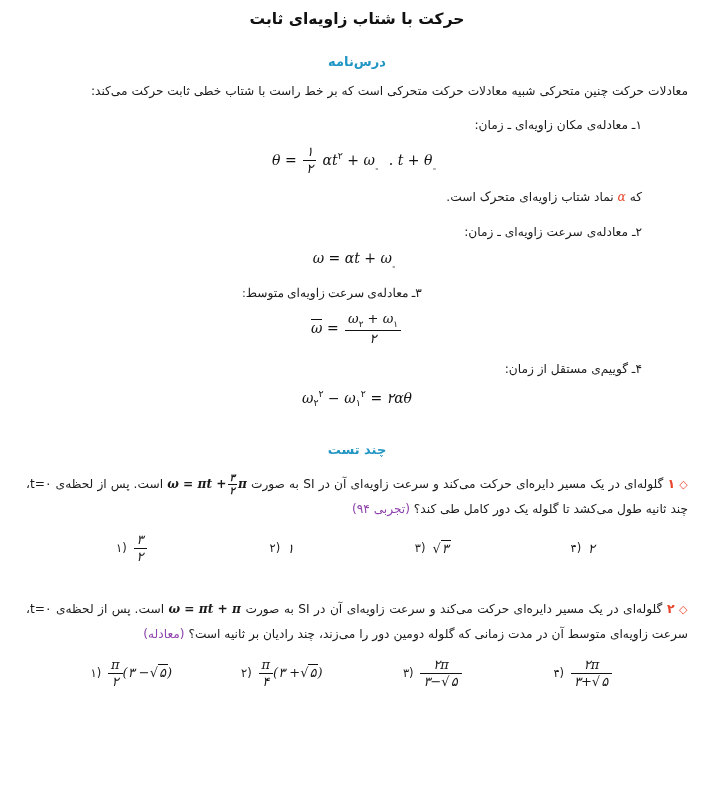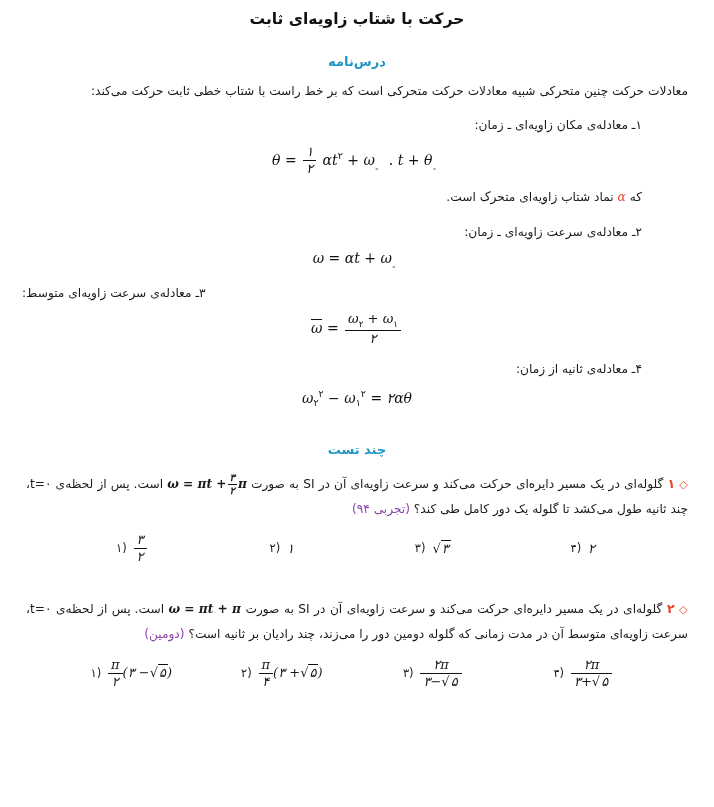--- a/index.html
+++ b/index.html
@@ -225,36 +225,36 @@
   <p class="para" style="text-align:center; padding-right:50px;">
     <span>که </span><span class="note-alpha">α</span><span> نماد شتاب زاویه‌ای متحرک است.</span>
   </p>
 
   <div class="item-line" style="text-align:right; padding-right:50px;">۲ـ معادله‌ی سرعت زاویه‌ای ـ زمان:</div>
 
   <div class="formula">
     <span>ω = αt + ω</span><sub>。</sub>
   </div>
 
-  <div class="item-line" style="text-align:left; padding-right:50px;">۳ـ معادله‌ی سرعت زاویه‌ای متوسط:</div>
+  <div class="item-line" style="text-align:center; padding-right:50px;font-family:Liberation Serif, serif;">۳ـ معادله‌ی سرعت زاویه‌ای متوسط:</div>
 
   <div class="formula">
     <span class="overline-w">ω</span>
     <span>=</span>
     <span class="frac">
       <span class="num">
         <span>ω</span><sub>۲</sub>
         <span>+</span>
         <span>ω</span><sub>۱</sub>
       </span>
       <span class="den">۲</span>
     </span>
   </div>
 
-  <div class="item-line" style="text-align:right; padding-right:50px;">۴ـ معادله‌ی ثانیه از زمان:</div>
+  <div class="item-line" style="text-align:right; padding-right:50px;">۴ـ گوییم‌ی مستقل از زمان:</div>
 
   <div class="formula">
     <span>ω</span><sub>۲</sub><sup>۲</sup>
     <span>−</span>
     <span>ω</span><sub>۱</sub><sup>۲</sup>
     <span>=</span>
     <span>۲</span><span>αθ</span>
   </div>
 
   <div class="section-head" style="margin-top:34px;">چند تست</div>
@@ -302,21 +302,21 @@
     </div>
   </div>
 
   <div class="q-block" style="margin-top:30px;">
     <p class="q-text">
       <span class="q-diamond">◇</span>
       <span class="q-marker">۲</span>
       <span>گلوله‌ای در یک مسیر دایره‌ای حرکت می‌کند و سرعت زاویه‌ای آن در SI به صورت</span>
       <span class="math-inline">ω = πt + π</span>
       <span>است. پس از لحظه‌ی t=۰، سرعت زاویه‌ای متوسط آن در مدت زمانی که گلوله دومین دور را می‌زند، چند رادیان بر ثانیه است؟</span>
-      <span class="q-src">(دومین)</span>
+      <span class="q-src">(معادله)</span>
     </p>
 
     <div class="choices">
       <div class="choice">
         <span class="val">
           <span class="frac">
             <span class="num">۲π</span>
             <span class="den"><span>۳+</span><span class="radic">√<span class="rad-body">۵</span></span></span>
           </span>
         </span>

